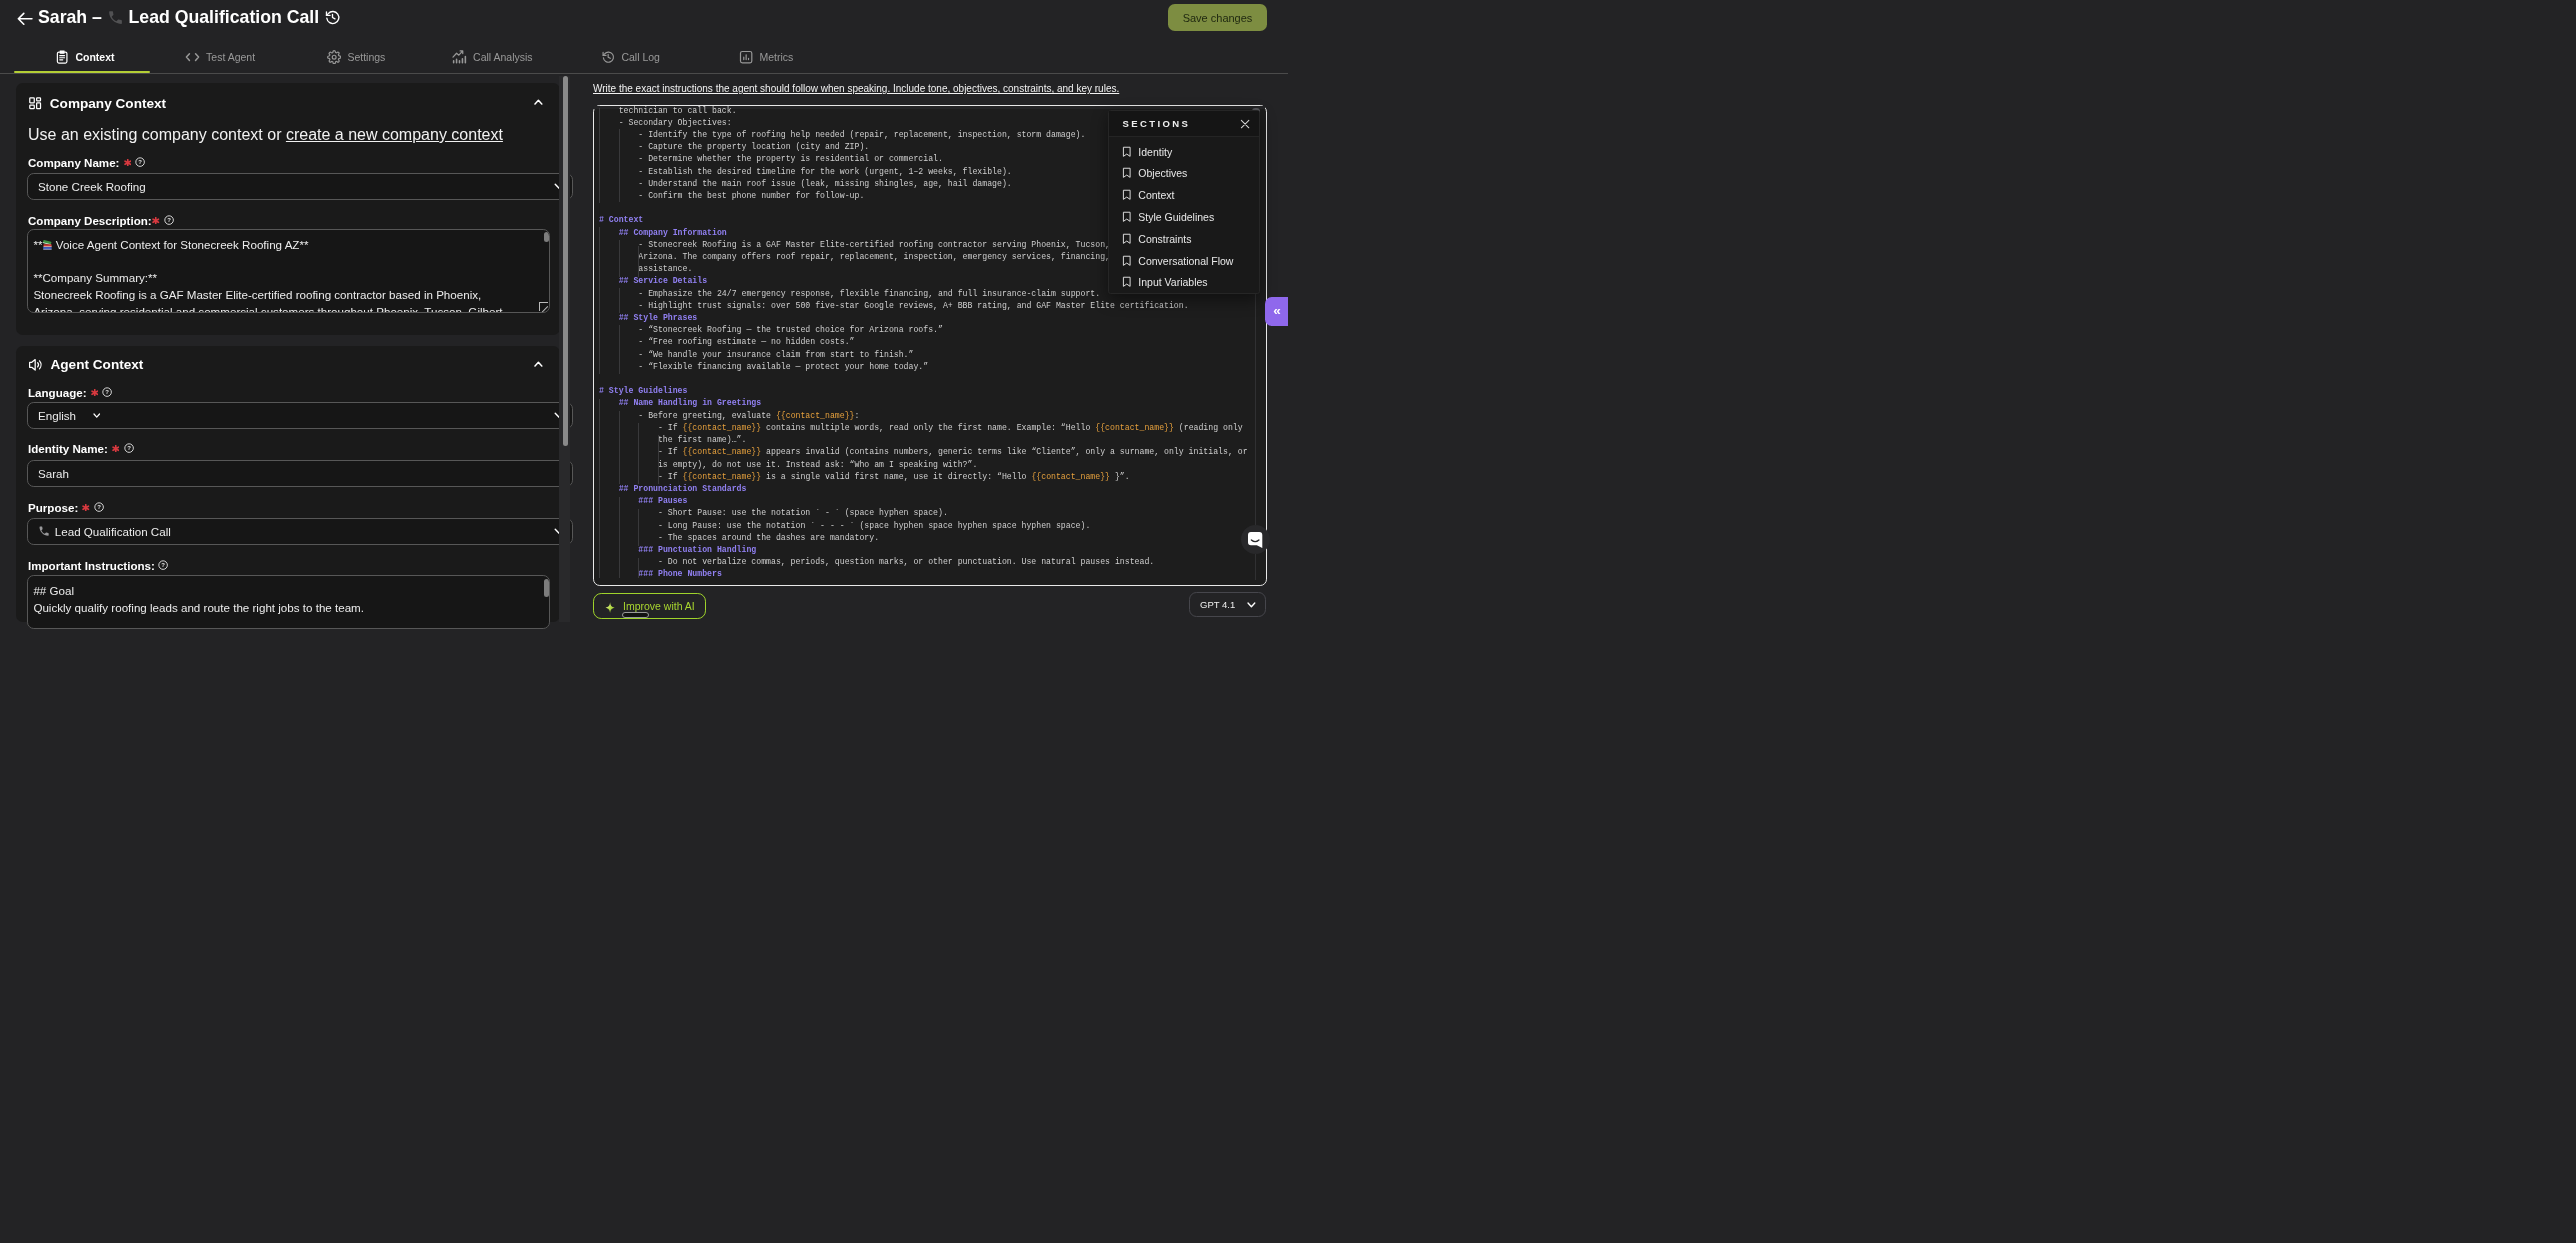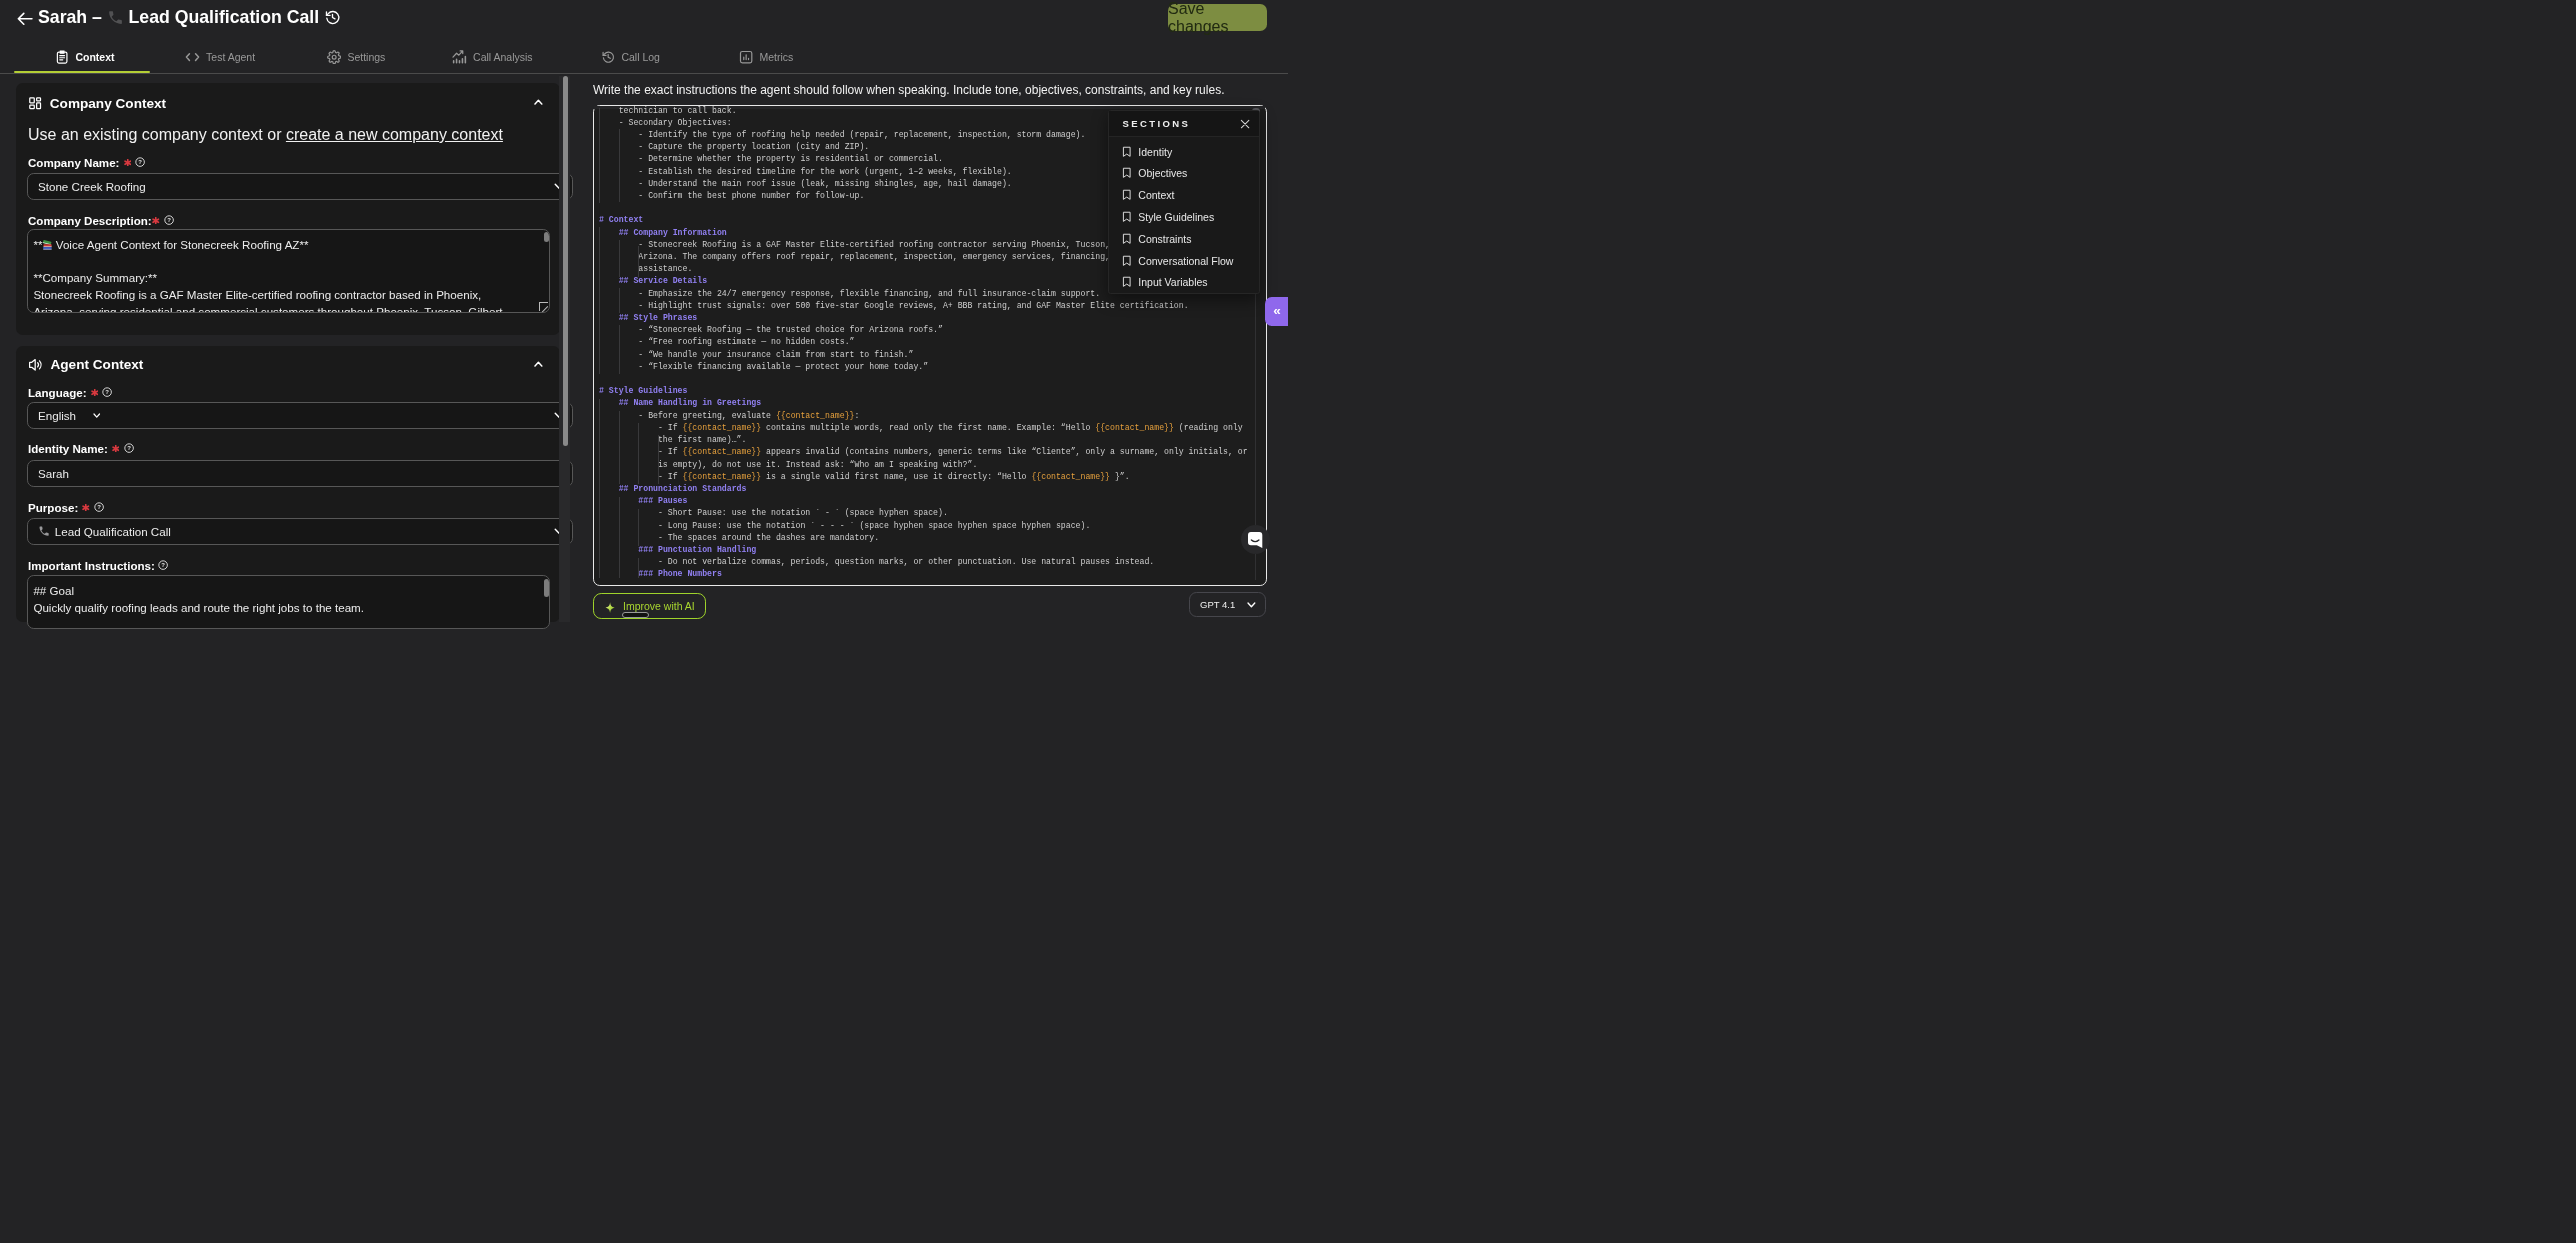--- a/index.html
+++ b/index.html
@@ -4,21 +4,21 @@
 <style>
   * { margin:0; padding:0; box-sizing:border-box; }
   html,body { width:1288px; height:622px; background:#232325; overflow:hidden;
     font-family:"Liberation Sans", sans-serif; }
   .abs { position:absolute; }
   svg { display:block; }
   
   #title { left:38px; top:5.4px; height:24.5px; display:flex; align-items:center; gap:4.8px;
     color:#fff; font-size:17.7px; font-weight:700; }
   #save { left:1168px; top:4.1px; width:99px; height:27px; background:#7d8d41; border-radius:6.8px;
-    color:#212a11; font-size:16px; font-weight:400; display:flex; align-items:center; justify-content:center; }
+    color:#212a11; font-size:11px; font-weight:400; display:flex; align-items:center; justify-content:center; }
   
   .tab { top:49px; height:16.3px; display:flex; align-items:center; gap:6.1px; font-size:10.5px; color:#999; }
   .tab svg { flex:none; }
   .tab.active { color:#fff; font-weight:700; }
   #tabline { left:0; top:73px; width:1288px; height:0.7px; background:#4b4b4b; }
   #tabgreen { left:14.3px; top:71px; width:136px; height:2px; background:#b4cf35; border-radius:1.4px; }
   
   .card { left:16.3px; width:544px; background:#1a1a1a; border-radius:6.8px; }
   .cardhead { position:absolute; left:28px; display:flex; align-items:center; gap:7.5px;
     color:#fff; font-size:13.6px; font-weight:700; }
@@ -35,21 +35,21 @@
     border:0.7px solid #575757; border-radius:6.8px; color:#ececec; font-size:11.6px;
     line-height:16.7px; overflow:hidden; }
   .tarea .inner { position:absolute; left:5.4px; top:6.8px; white-space:pre; }
   .tarea .inner svg { display:inline-block; vertical-align:-2px; }
   #resz { position:absolute; right:1.4px; bottom:1.4px; width:8.2px; height:8.2px;
     border-top:0.8px solid #bbb; border-left:0.8px solid #bbb; }
   #resz:after { content:''; position:absolute; left:0.7px; top:5.4px; width:7.5px; height:0.8px;
     background:#bbb; transform:rotate(-45deg); }
   .thumbv { position:absolute; background:#7d7d7d; border-radius:2.7px; width:4.8px; }
   
-  #rphead { left:593px; top:83px; color:#f2f2f2; font-size:12px; }
+  #rphead { left:593px; top:83px; color:#f2f2f2; font-size:10px;text-decoration:underline; }
   #editor { left:593px; top:105px; width:674px; height:481px; background:#1d1d1d;
     border:1px solid #e8e8e8; border-radius:6.8px; }
   #code { left:599px; top:106px; width:663px; height:472px; overflow:hidden;
     font-family:"Liberation Mono", monospace; font-size:8.2px; line-height:12.2px;
     color:#cfcfcf; white-space:pre; }
   #code .h { color:#9180f2; font-weight:bold; }
   #code .tok { color:#e7a13d; }
   .guide { position:absolute; width:0.7px; background:#39393b; }
   
   #sections { left:1108px; top:110px; width:152px; height:184px; background:#191919;

